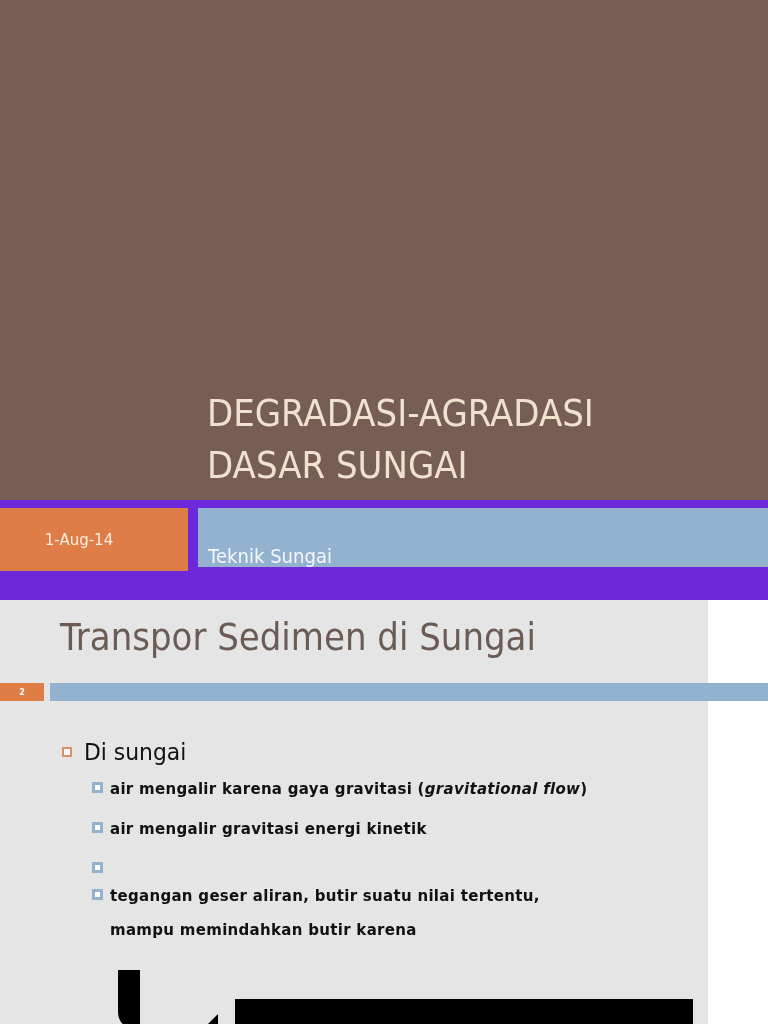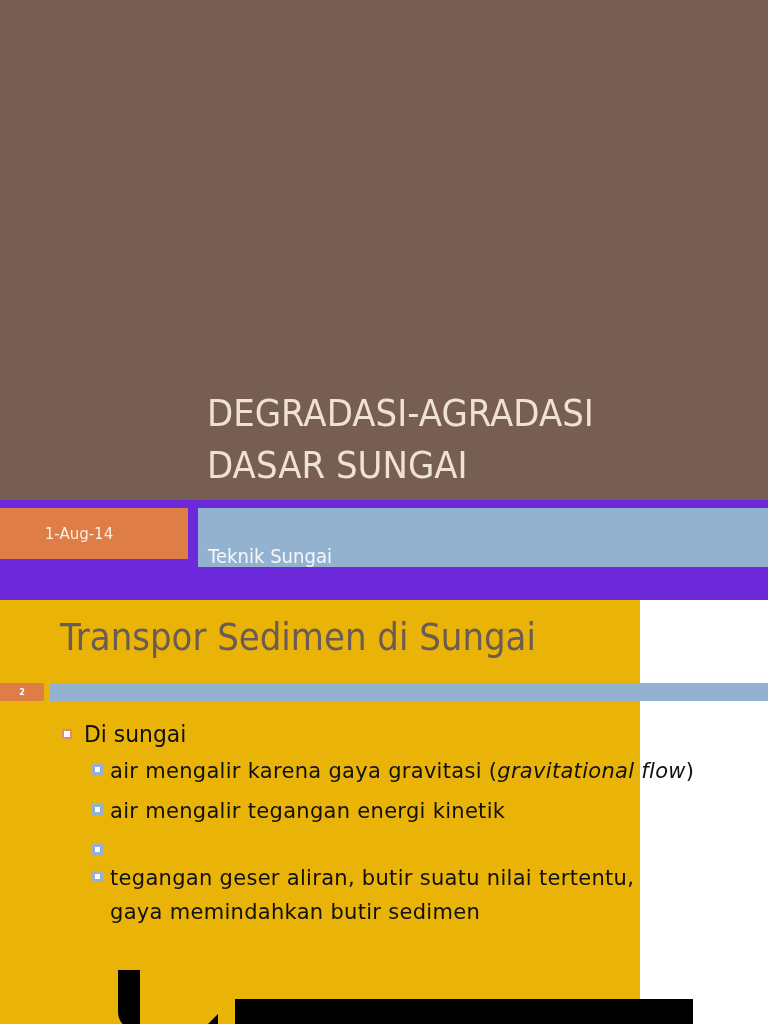--- a/index.html
+++ b/index.html
@@ -10,59 +10,59 @@
     }
     .slide1 { position:absolute; left:0; top:0; width:768px; height:600px; background:#6d28d9; }
     .title-bg { position:absolute; left:0; top:0; width:768px; height:500px; background:#765e54; }
     .main-title {
       position:absolute; left:207px; top:388px; width:540px;
       color:#efe2cf; font-size:37px; line-height:52px; letter-spacing:0px;
       font-family:"DejaVu Sans", sans-serif; font-weight:normal;
       transform:scaleX(0.92); transform-origin:left top;
     }
     .date-block {
-      position:absolute; left:0; top:508px; width:188px; height:51px; background:#de7d45;
+      position:absolute; left:0; top:508px; width:188px; height:63px; background:#de7d45;
       display:flex; align-items:center; justify-content:center;
     }
     .date-text { color:#fbeee2; font-size:15px; margin-left:-30px; }
     .subtitle-block {
       position:absolute; left:198px; top:508px; width:570px; height:59px; background:#93b2cf;
       display:flex; align-items:flex-end;
     }
     .subtitle-text { color:#f5f7fa; font-size:19px; margin-left:10px; transform:scaleX(0.95); transform-origin:left center;}
 
-    .slide2 { position:absolute; left:0; top:600px; width:640px; height:424px; background:#eab308; }
+    .slide2 { position:absolute; left:0; top:600px; width:708px; height:424px; background:#e5e5e5; }
     .slide2-title {
       position:absolute; left:60px; top:16px;
       color:#6b5b55; font-size:37px; white-space:nowrap;
       transform:scaleX(0.92); transform-origin:left top;
     }
     .pagenum {
       position:absolute; left:0; top:83px; width:44px; height:18px; background:#de7d45;
       display:flex; align-items:center; justify-content:center;
     }
     .pagenum-text { color:#fff; font-size:8px; font-weight:bold; }
     .top-bar { position:absolute; left:50px; top:83px; width:718px; height:18px; background:#93b2cf; }
 
-    .bullets { position:absolute; left:62px; top:114px; width:680px; }
+    .bullets { position:absolute; left:62px; top:132px; width:680px; }
     .b1 { display:flex; align-items:center; height:40px; }
     .b1 .sq {
       width:10px; height:10px; border:2px solid #d88f6a; box-sizing:border-box; margin-right:12px;
       background:#fff;
     }
     .b1 .txt { font-size:23px; color:#111; transform:scaleX(0.95); transform-origin:left center; }
     .b2 { display:flex; align-items:flex-start; margin-left:30px; margin-top:0px; }
     .b2 .sq {
       width:11px; height:11px; background:#93b2cf; margin-right:7px; margin-top:10px; flex:0 0 auto;
       position:relative;
     }
     .b2 .sq::after {
       content:""; position:absolute; left:3px; top:3px; width:5px; height:5px; background:#ffffff;
     }
-    .b2 .txt { font-size:21px; color:#111; line-height:34px; letter-spacing:0.3px; }
+    .b2 .txt { font-size:15px; color:#111; line-height:34px; letter-spacing:0.3px;font-weight:bold; }
     .b2 .txt em { font-style:italic; }
     .rowgap { height:6px; }
 
     .shape-vert {
       position:absolute; left:118px; top:370px; width:22px; height:60px; background:#000;
       border-bottom-left-radius:18px;
     }
     .shape-tri {
       position:absolute; left:206px; top:414px; width:0; height:0;
       border-left:12px solid transparent; border-bottom:12px solid #000;
@@ -101,32 +101,32 @@
       <span class="txt">Di sungai</span>
     </div>
 
     <div class="b2">
       <span class="sq"></span>
       <span class="txt"><span>air mengalir karena gaya gravitasi (</span><em>gravitational flow</em><span>)</span></span>
     </div>
     <div class="rowgap"></div>
     <div class="b2">
       <span class="sq"></span>
-      <span class="txt">air mengalir tegangan energi kinetik</span>
+      <span class="txt">air mengalir gravitasi energi kinetik</span>
     </div>
     <div class="rowgap"></div>
     <div class="b2">
       <span class="sq"></span>
     </div>
     <div class="rowgap"></div>
     <div class="b2">
       <span class="sq"></span>
       <span class="txt">
         <div>tegangan geser aliran, butir suatu nilai tertentu,</div>
-        <div>gaya memindahkan butir sedimen</div>
+        <div>mampu memindahkan butir karena</div>
       </span>
     </div>
   </div>
 
   <div class="shape-vert"></div>
   <div class="shape-tri"></div>
   <div class="shape-bar"></div>
 </div>
 
 </body></html>

